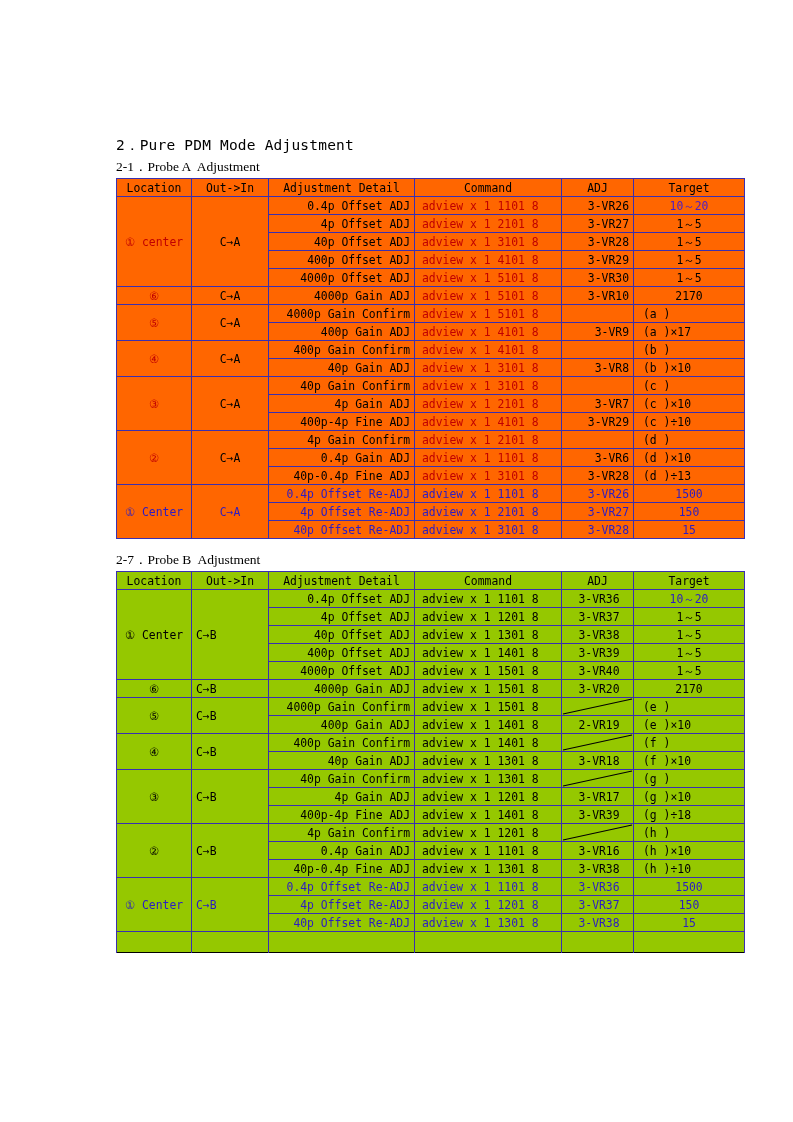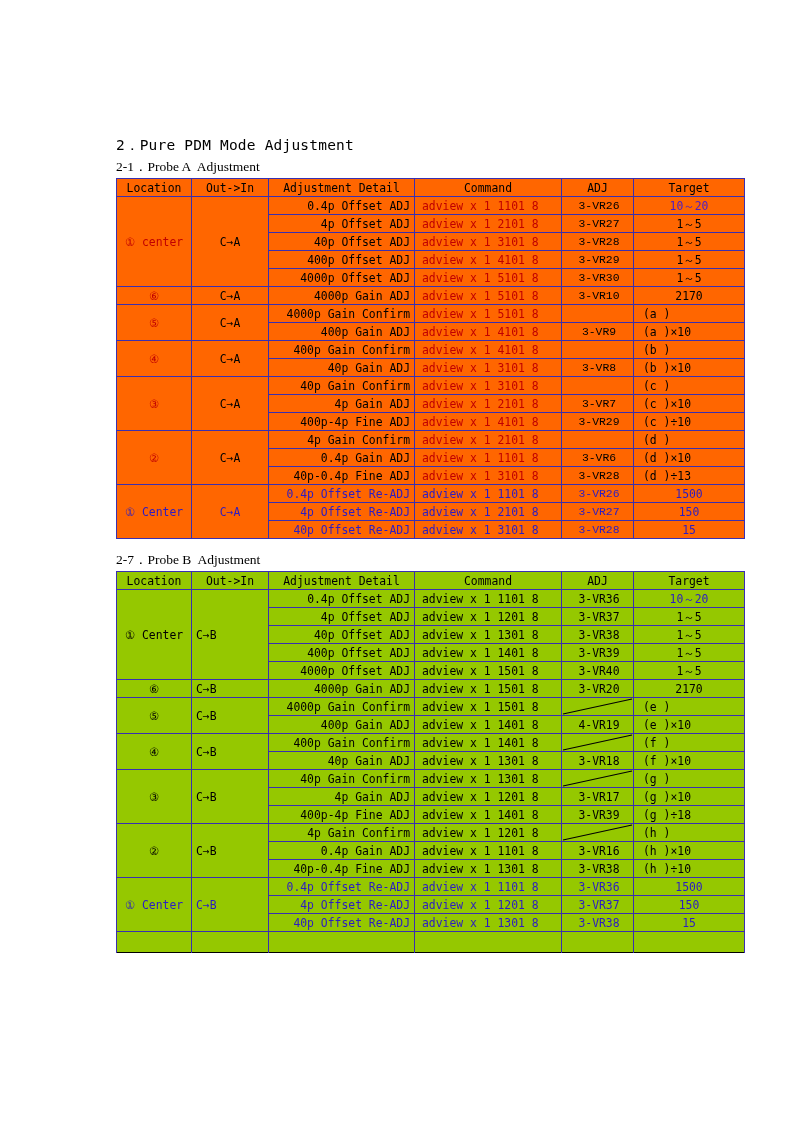--- a/index.html
+++ b/index.html
@@ -75,21 +75,21 @@
   col.c-tgt { width: 111px; }
 
   
   .t-a td, .t-a th { background: #FF6600; }
   .t-a th { color: #000000; text-align: center; }
   .t-a td { color: #000000; }
   .t-a .loc { text-align: center; color: #C00000; }
   .t-a .dir { text-align: center; color: #000000; }
   .t-a .det { text-align: right; }
   .t-a .cmd { text-align: left; color: #C00000; padding-left: 7px; }
-  .t-a .adj { text-align: center; color: #000000; padding-left: 7px; font-family: Liberation Mono, monospace; }
+  .t-a .adj { text-align: right; color: #000000; padding-left: 7px; }
   .t-a .tgt { text-align: center; }
   .t-a .tgt.letter { text-align: left; padding-left: 9px; }
 
   
   .t-a tr.reblock td { color: #2B1CC4; }
   .t-a tr.reblock td.loc { color: #2B1CC4; }
   .t-a tr.reblock td.cmd { color: #2B1CC4; }
 
   
   .t-b td, .t-b th { background: #95C800; }
@@ -206,21 +206,21 @@
             <td class="dir" rowspan="2">C→A</td>
             <td class="det">4000p Gain Confirm</td>
             <td class="cmd">adview x 1 5101 8</td>
             <td class="adj"></td>
             <td class="tgt letter">(a            )</td>
           </tr>
           <tr>
             <td class="det">400p Gain ADJ</td>
             <td class="cmd">adview x 1 4101 8</td>
             <td class="adj">3-VR9</td>
-            <td class="tgt letter">(a       )×10</td>
+            <td class="tgt letter">(a       )×17</td>
           </tr>
           <tr>
             <td class="loc" rowspan="2">④</td>
             <td class="dir" rowspan="2">C→A</td>
             <td class="det">400p Gain Confirm</td>
             <td class="cmd">adview x 1 4101 8</td>
             <td class="adj"></td>
             <td class="tgt letter">(b            )</td>
           </tr>
           <tr>
@@ -364,21 +364,21 @@
             <td class="adj slash">
               <svg class="diag" viewBox="0 0 72 17" preserveAspectRatio="none">
                 <line x1="1" y1="16" x2="71" y2="1" stroke="#000000" stroke-width="1.2"></line>
               </svg>
             </td>
             <td class="tgt letter">(e            )</td>
           </tr>
           <tr>
             <td class="det">400p Gain ADJ</td>
             <td class="cmd">adview x 1 1401 8</td>
-            <td class="adj">4-VR19</td>
+            <td class="adj">2-VR19</td>
             <td class="tgt letter">(e       )×10</td>
           </tr>
           <tr>
             <td class="loc" rowspan="2">④</td>
             <td class="dir" rowspan="2">C→B</td>
             <td class="det">400p Gain Confirm</td>
             <td class="cmd">adview x 1 1401 8</td>
             <td class="adj slash">
               <svg class="diag" viewBox="0 0 72 17" preserveAspectRatio="none">
                 <line x1="1" y1="16" x2="71" y2="1" stroke="#000000" stroke-width="1.2"></line>

